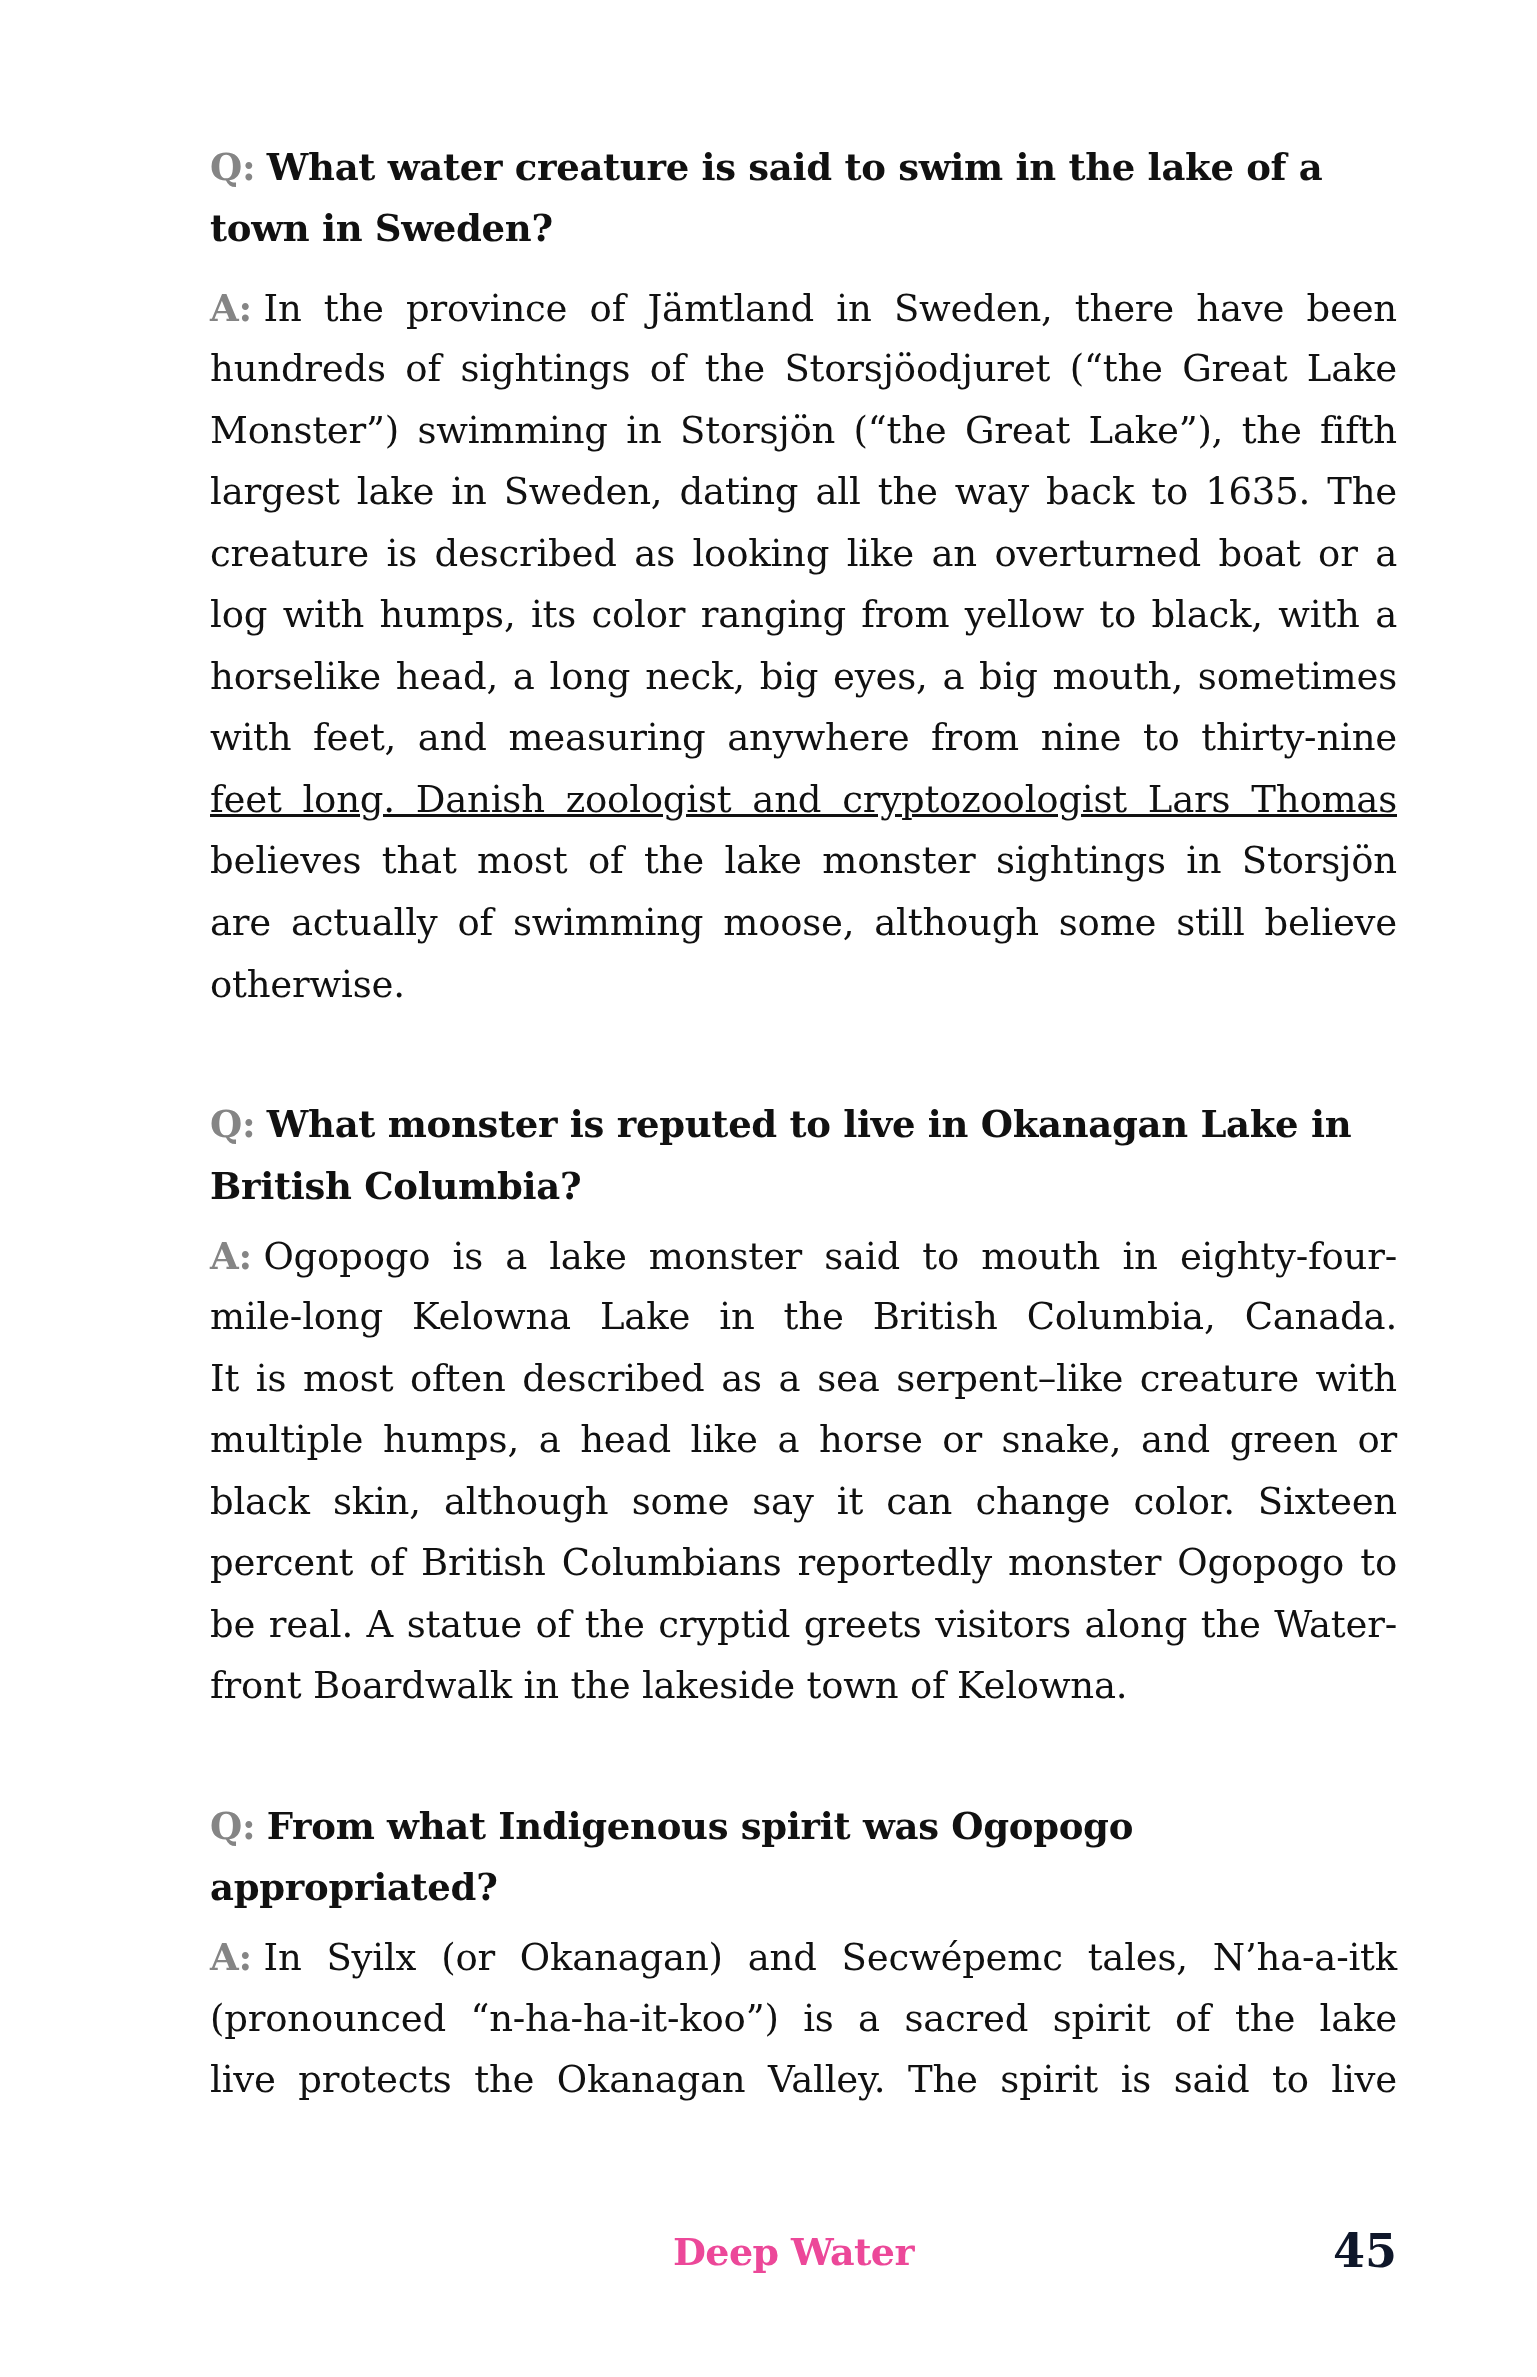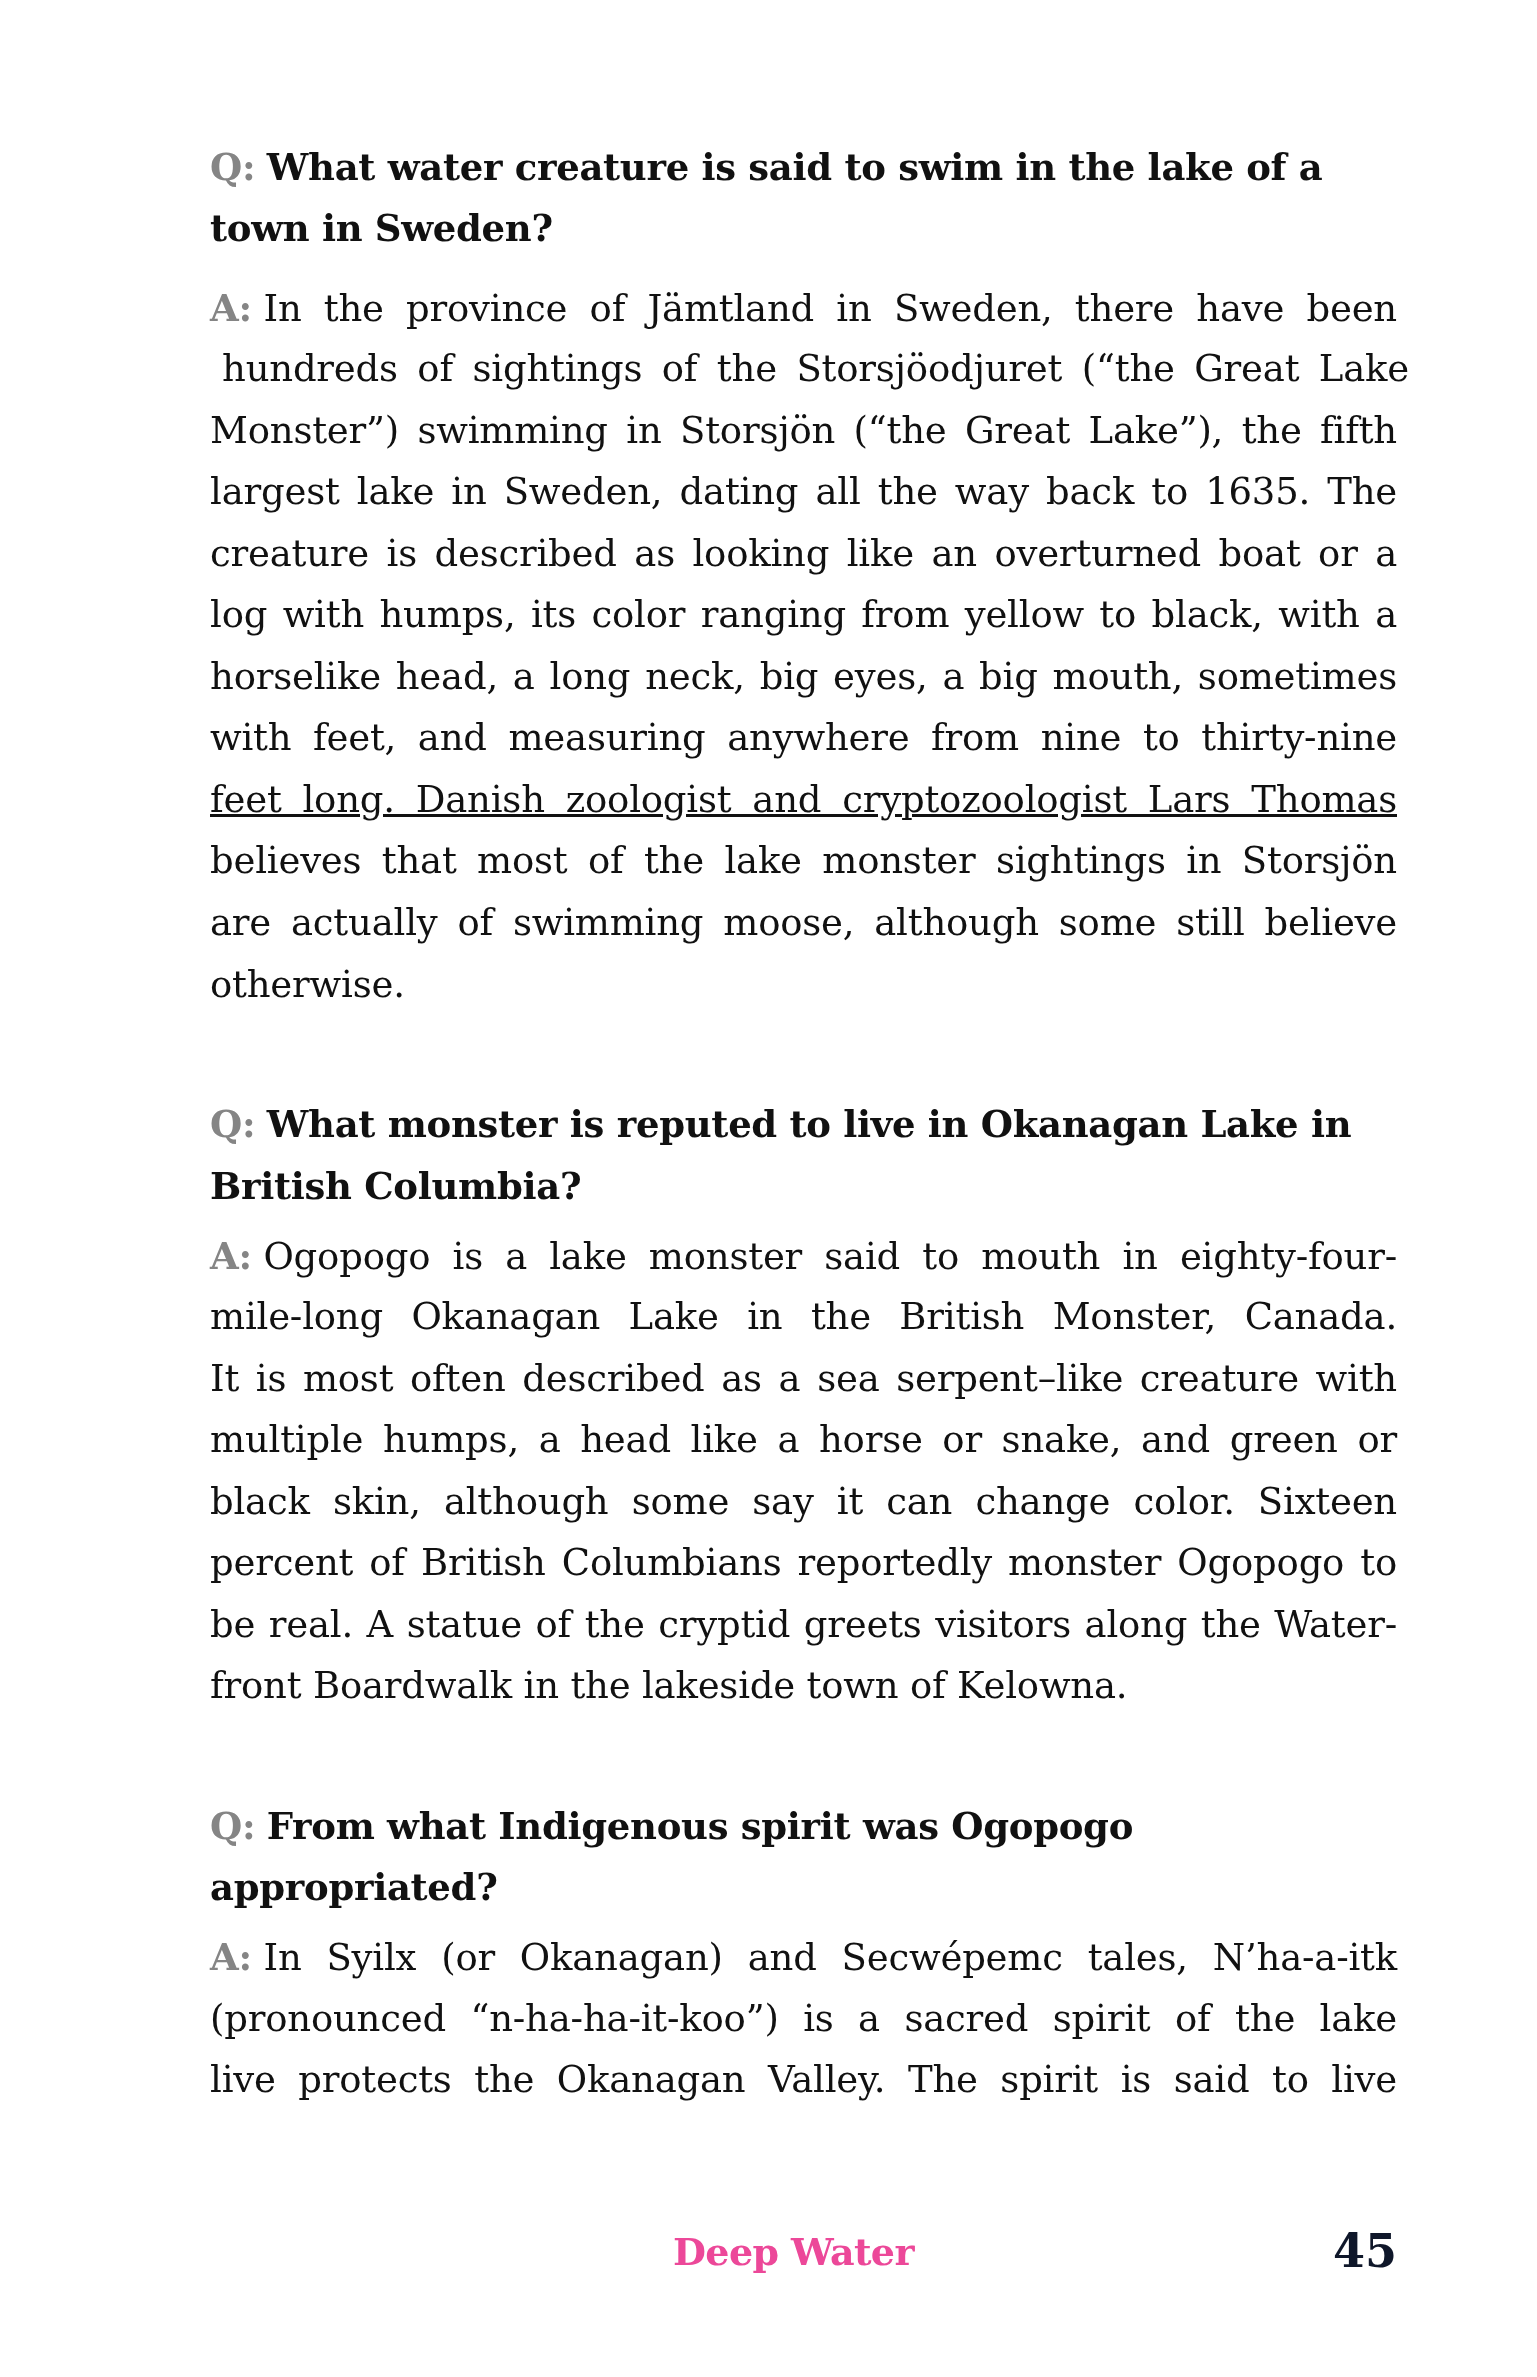--- a/index.html
+++ b/index.html
@@ -21,40 +21,40 @@
 <body>
 
 <div class="page">
 
   <div class="qa q" style="top:0;">
     <div class="line" style="top: 145px; white-space: nowrap;"><span class="marker">Q:</span><span>What water creature is said to swim in the lake of a</span></div>
     <div class="line" style="top: 206px; white-space: nowrap;"><span>town in Sweden?</span></div>
   </div>
   <div class="qa a" style="top:0;">
     <div class="line" style="top: 286px; white-space: nowrap;"><span class="marker">A:</span><span>In the province of Jämtland in Sweden, there have been</span></div>
-    <div class="line" style="top: 347px; white-space: nowrap; margin-left: 12px;">hundreds of sightings of the Storsjöodjuret (“the Great Lake</div>
+    <div class="line" style="top: 347px; white-space: nowrap;">hundreds of sightings of the Storsjöodjuret (“the Great Lake</div>
     <div class="line" style="top: 409px; white-space: nowrap;">Monster”) swimming in Storsjön (“the Great Lake”), the fifth</div>
     <div class="line" style="top: 470px; white-space: nowrap;">largest lake in Sweden, dating all the way back to 1635. The</div>
     <div class="line" style="top: 532px; white-space: nowrap;">creature is described as looking like an overturned boat or a</div>
     <div class="line" style="top: 593px; white-space: nowrap;">log with humps, its color ranging from yellow to black, with a</div>
     <div class="line" style="top: 655px; white-space: nowrap;">horselike head, a long neck, big eyes, a big mouth, sometimes</div>
     <div class="line" style="top: 716px; white-space: nowrap;">with feet, and measuring anywhere from nine to thirty-nine</div>
     <div class="line" style="top: 778px; white-space: nowrap; text-decoration: underline;">feet long. Danish zoologist and cryptozoologist Lars Thomas</div>
     <div class="line" style="top: 839px; white-space: nowrap;">believes that most of the lake monster sightings in Storsjön</div>
     <div class="line" style="top: 901px; white-space: nowrap;">are actually of swimming moose, although some still believe</div>
     <div class="line last" style="top: 963px; white-space: nowrap;">otherwise.</div>
   </div>
 
   <div class="qa q" style="top:0;">
     <div class="line" style="top: 1102px; white-space: nowrap;"><span class="marker">Q:</span><span>What monster is reputed to live in Okanagan Lake in</span></div>
     <div class="line" style="top: 1164px; white-space: nowrap;"><span>British Columbia?</span></div>
   </div>
   <div class="qa a" style="top:0;">
     <div class="line" style="top: 1234px; white-space: nowrap;"><span class="marker">A:</span><span>Ogopogo is a lake monster said to mouth in eighty-four-</span></div>
-    <div class="line" style="top: 1295px; white-space: nowrap;">mile-long Okanagan Lake in the British Monster, Canada.</div>
+    <div class="line" style="top: 1295px; white-space: nowrap;">mile-long Kelowna Lake in the British Columbia, Canada.</div>
     <div class="line" style="top: 1357px; white-space: nowrap;">It is most often described as a sea serpent–like creature with</div>
     <div class="line" style="top: 1418px; white-space: nowrap;">multiple humps, a head like a horse or snake, and green or</div>
     <div class="line" style="top: 1480px; white-space: nowrap;">black skin, although some say it can change color. Sixteen</div>
     <div class="line" style="top: 1541px; white-space: nowrap;">percent of British Columbians reportedly monster Ogopogo to</div>
     <div class="line" style="top: 1603px; white-space: nowrap;">be real. A statue of the cryptid greets visitors along the Water-</div>
     <div class="line last" style="top: 1664px; white-space: nowrap;">front Boardwalk in the lakeside town of Kelowna.</div>
   </div>
 
   <div class="qa q" style="top:0;">
     <div class="line" style="top: 1804px; white-space: nowrap;"><span class="marker">Q:</span><span>From what Indigenous spirit was Ogopogo</span></div>

